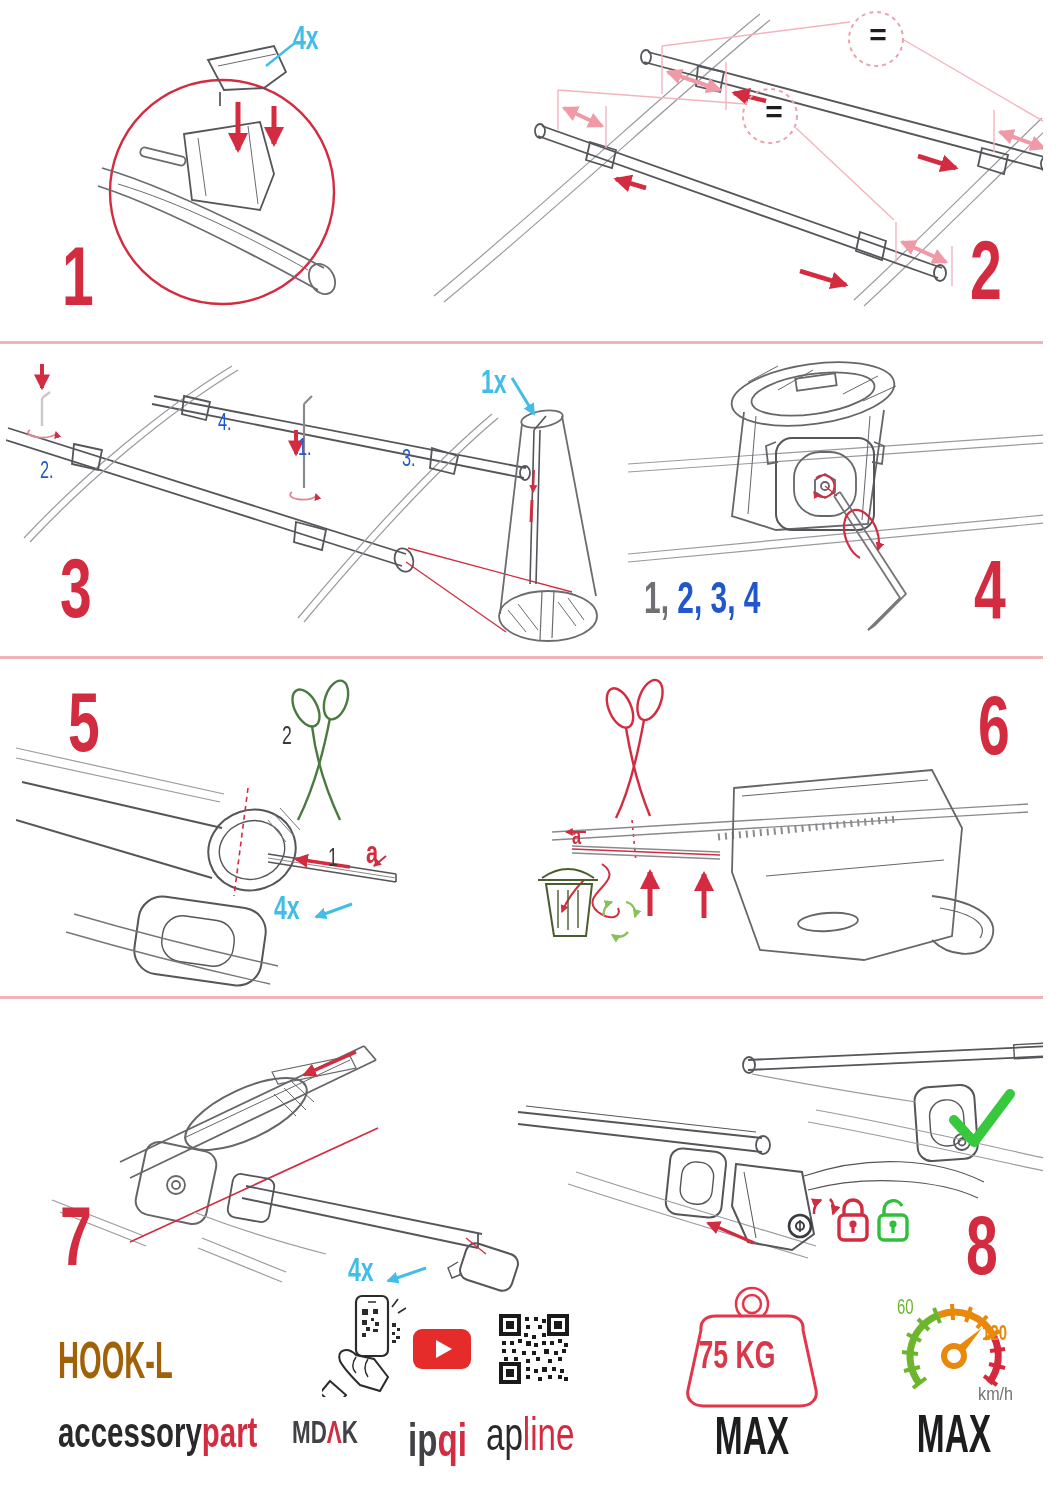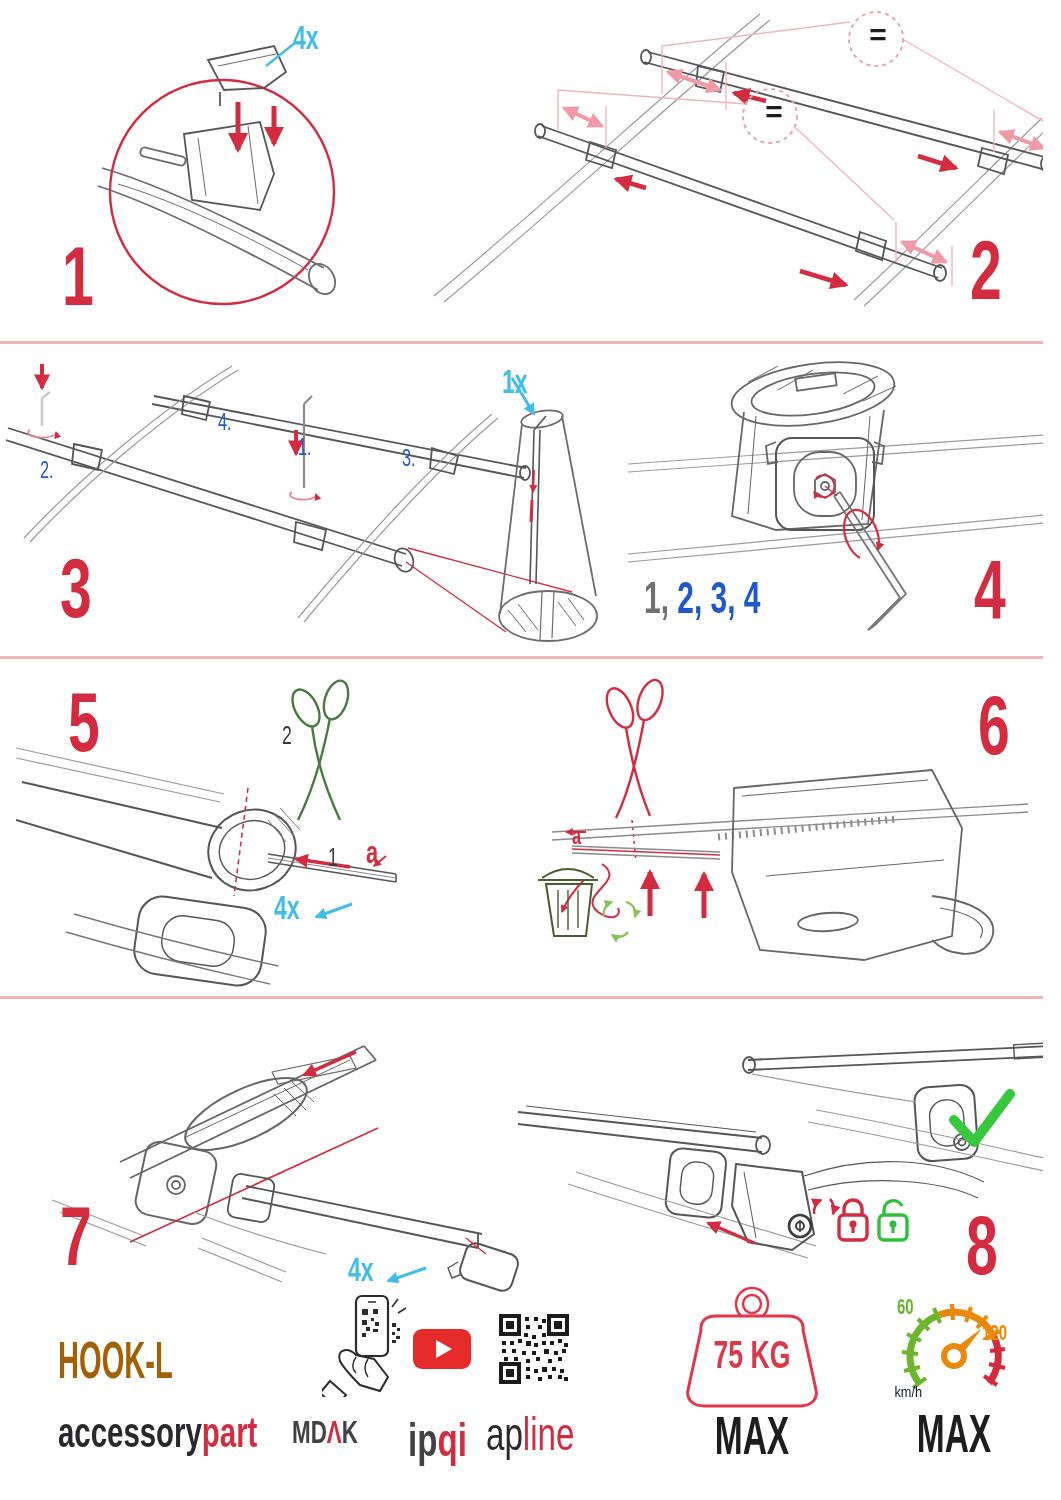--- a/index.html
+++ b/index.html
@@ -168,21 +168,21 @@
       <path d="M528,78 L524,232 M534,78 L530,232 M528,78 L540,64" stroke="#55555a" stroke-width="1.6"></path>
       <line x1="526" y1="148" x2="525" y2="170" stroke="#d32c41" stroke-width="3"></line>
       <line x1="528" y1="118" x2="527" y2="140" stroke="#d32c41" stroke-width="2" marker-end="url(#ah-red)"></line>
     </g>
     <line x1="506" y1="26" x2="528" y2="62" stroke="#41bde8" stroke-width="3" marker-end="url(#ah-cyan)"></line>
   </svg>
   <div class="abs subnum" style="left:218px;top:410px"><span class="cond">4.</span></div>
   <div class="abs subnum" style="left:40px;top:458px"><span class="cond">2.</span></div>
   <div class="abs subnum" style="left:298px;top:435px"><span class="cond">1.</span></div>
   <div class="abs subnum" style="left:402px;top:446px"><span class="cond">3.</span></div>
-  <div class="abs qty" style="left:502px;top:364px"><span class="cond">1x</span></div>
+  <div class="abs qty" style="left:481px;top:364px"><span class="cond">1x</span></div>
   <div class="abs stepnum" style="left:60px;top:546px"><span class="cond">3</span></div>
 
   <svg class="abs" style="left:628px;top:346px" width="430" height="306" viewBox="0 0 430 306">
     <g fill="none" stroke="#9a9a9e" stroke-width="1.2">
       <path d="M0,118 L430,88"></path>
         <path d="M0,126 L430,96"></path>
       <path d="M0,208 L428,168"></path>
         <path d="M0,216 L428,176"></path>
     </g>
     <g fill="none" stroke="#66666a" stroke-width="1.8">
@@ -483,21 +483,21 @@
   </div>
   <div class="abs" style="left:486px;top:1411px;font-size:46px;font-weight:normal">
     <span class="cond" style="transform:scaleX(.72)"><span class="brand-dark">ap</span><span class="brand-red">line</span></span>
   </div>
 
   <svg class="abs" style="left:682px;top:1286px" width="140" height="124" viewBox="0 0 140 124">
     <circle cx="70" cy="18" r="16" fill="none" stroke="#e4364b" stroke-width="2.5"></circle>
     <circle cx="70" cy="18" r="9" fill="none" stroke="#e4364b" stroke-width="2.5"></circle>
     <path d="M34,30 L106,30 C117,30 122,36 121,44 L134,104 C136,114 128,120 118,120 L22,120 C12,120 4,114 6,104 L19,44 C18,36 23,30 34,30 Z" fill="#ffffff" stroke="#e4364b" stroke-width="3"></path>
   </svg>
-  <div class="abs" style="left:682px;top:1336px;width:140px;text-align:center;font-size:38px;font-weight:bold;color:#d93848"><span class="condc">75 KG</span></div>
+  <div class="abs" style="left:682px;top:1336px;width:140px;text-align:left;font-size:38px;font-weight:bold;color:#d93848"><span class="condc">75 KG</span></div>
   <div class="abs" style="left:682px;top:1408px;width:140px;text-align:center;font-size:54px;font-weight:bold;color:#1d1d1f"><span class="condc" style="transform:scaleX(.62)">MAX</span></div>
 
   <svg class="abs" style="left:892px;top:1290px" width="124" height="120" viewBox="0 0 124 120">
     <g fill="none" stroke-width="7">
       <path d="M27,93 A44,44 0 0 1 47,25" stroke="#6cb52d"></path>
       <path d="M47,25 A44,44 0 0 1 102,47" stroke="#e8890c"></path>
       <path d="M102,47 A44,44 0 0 1 97,93" stroke="#d5293d"></path>
     </g>
     <g stroke-width="4">
       <line x1="34" y1="88" x2="21" y2="98" stroke="#6cb52d"></line>
@@ -510,18 +510,18 @@
         <line x1="74" y1="32" x2="79" y2="17" stroke="#e8890c"></line>
       <line x1="85" y1="38" x2="95" y2="26" stroke="#e8890c"></line>
         <line x1="93" y1="49" x2="108" y2="41" stroke="#e8890c"></line>
       <line x1="98" y1="61" x2="113" y2="59" stroke="#d5293d"></line>
         <line x1="97" y1="74" x2="113" y2="78" stroke="#d5293d"></line>
       <line x1="92" y1="86" x2="105" y2="95" stroke="#d5293d"></line>
     </g>
     <polygon points="90,38 66,70 58,62" fill="#e8890c"></polygon>
     <circle cx="62" cy="66" r="10" fill="#ffffff" stroke="#e8890c" stroke-width="6"></circle>
   </svg>
-  <div class="abs" style="left:897px;top:1296px;font-size:22px;font-weight:bold;color:#6cb52d"><span class="cond">60</span></div>
+  <div class="abs" style="left:897px;top:1296px;font-size:22px;font-weight:normal;color:#6cb52d"><span class="cond">60</span></div>
   <div class="abs" style="left:982px;top:1322px;font-size:22px;font-weight:bold;color:#e8890c"><span class="cond">120</span></div>
-  <div class="abs" style="left:892px;top:1384px;width:124px;text-align:left;font-size:15px;color:#0f172a"><span class="condc" style="transform:scaleX(.85)">km/h</span></div>
+  <div class="abs" style="left:892px;top:1384px;width:124px;text-align:right;font-size:19px;color:#737373"><span class="condc" style="transform:scaleX(.85)">km/h</span></div>
   <div class="abs" style="left:892px;top:1406px;width:124px;text-align:center;font-size:54px;font-weight:bold;color:#1d1d1f"><span class="condc" style="transform:scaleX(.62)">MAX</span></div>
 
 </div>
 
 </body></html>

